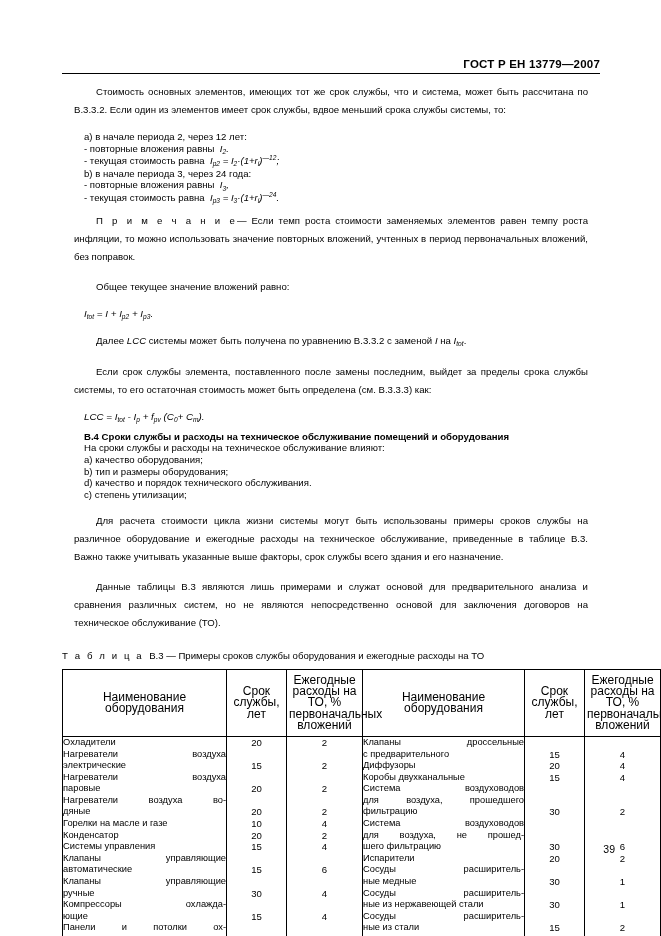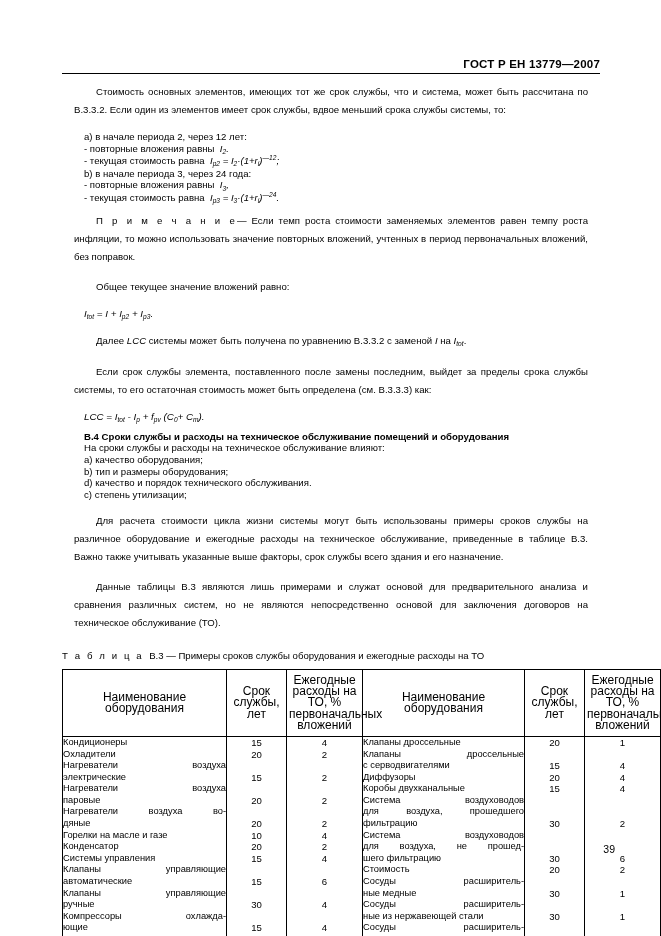--- a/index.html
+++ b/index.html
@@ -230,40 +230,32 @@
           <th>Наименование оборудования</th>
           <th>Срок службы, лет</th>
           <th>Ежегодные расходы на ТО, % первоначальных вложений</th>
           <th class="thick-left">Наименование оборудования</th>
           <th>Срок службы, лет</th>
           <th>Ежегодные расходы на ТО, % первоначальных вложений</th>
         </tr>
       </thead>
       <tbody id="tbl-body">
           <tr>
-            <td class="name single">Кондиционеры</td>
-            <td class="num">15</td>
-            <td class="num">4</td>
-            <td class="name single thick-left">Клапаны дроссельные</td>
-            <td class="num">20</td>
-            <td class="num">1</td>
-          </tr>
-          <tr>
             <td class="name single">Охладители</td>
             <td class="num">20</td>
             <td class="num">2</td>
             <td class="name thick-left">Клапаны дроссельные</td>
             <td class="num"></td>
             <td class="num"></td>
           </tr>
           <tr>
             <td class="name">Нагреватели воздуха</td>
             <td class="num"></td>
             <td class="num"></td>
-            <td class="name single thick-left">с серводвигателями</td>
+            <td class="name single thick-left">с предварительного</td>
             <td class="num">15</td>
             <td class="num">4</td>
           </tr>
           <tr>
             <td class="name single">электрические</td>
             <td class="num">15</td>
             <td class="num">2</td>
             <td class="name single thick-left">Диффузоры</td>
             <td class="num">20</td>
             <td class="num">4</td>
@@ -321,21 +313,21 @@
             <td class="num">15</td>
             <td class="num">4</td>
             <td class="name single thick-left">шего фильтрацию</td>
             <td class="num">30</td>
             <td class="num">6</td>
           </tr>
           <tr>
             <td class="name">Клапаны управляющие</td>
             <td class="num"></td>
             <td class="num"></td>
-            <td class="name single thick-left">Стоимость</td>
+            <td class="name single thick-left">Испарители</td>
             <td class="num">20</td>
             <td class="num">2</td>
           </tr>
           <tr>
             <td class="name single">автоматические</td>
             <td class="num">15</td>
             <td class="num">6</td>
             <td class="name thick-left">Сосуды расширитель-</td>
             <td class="num"></td>
             <td class="num"></td>

